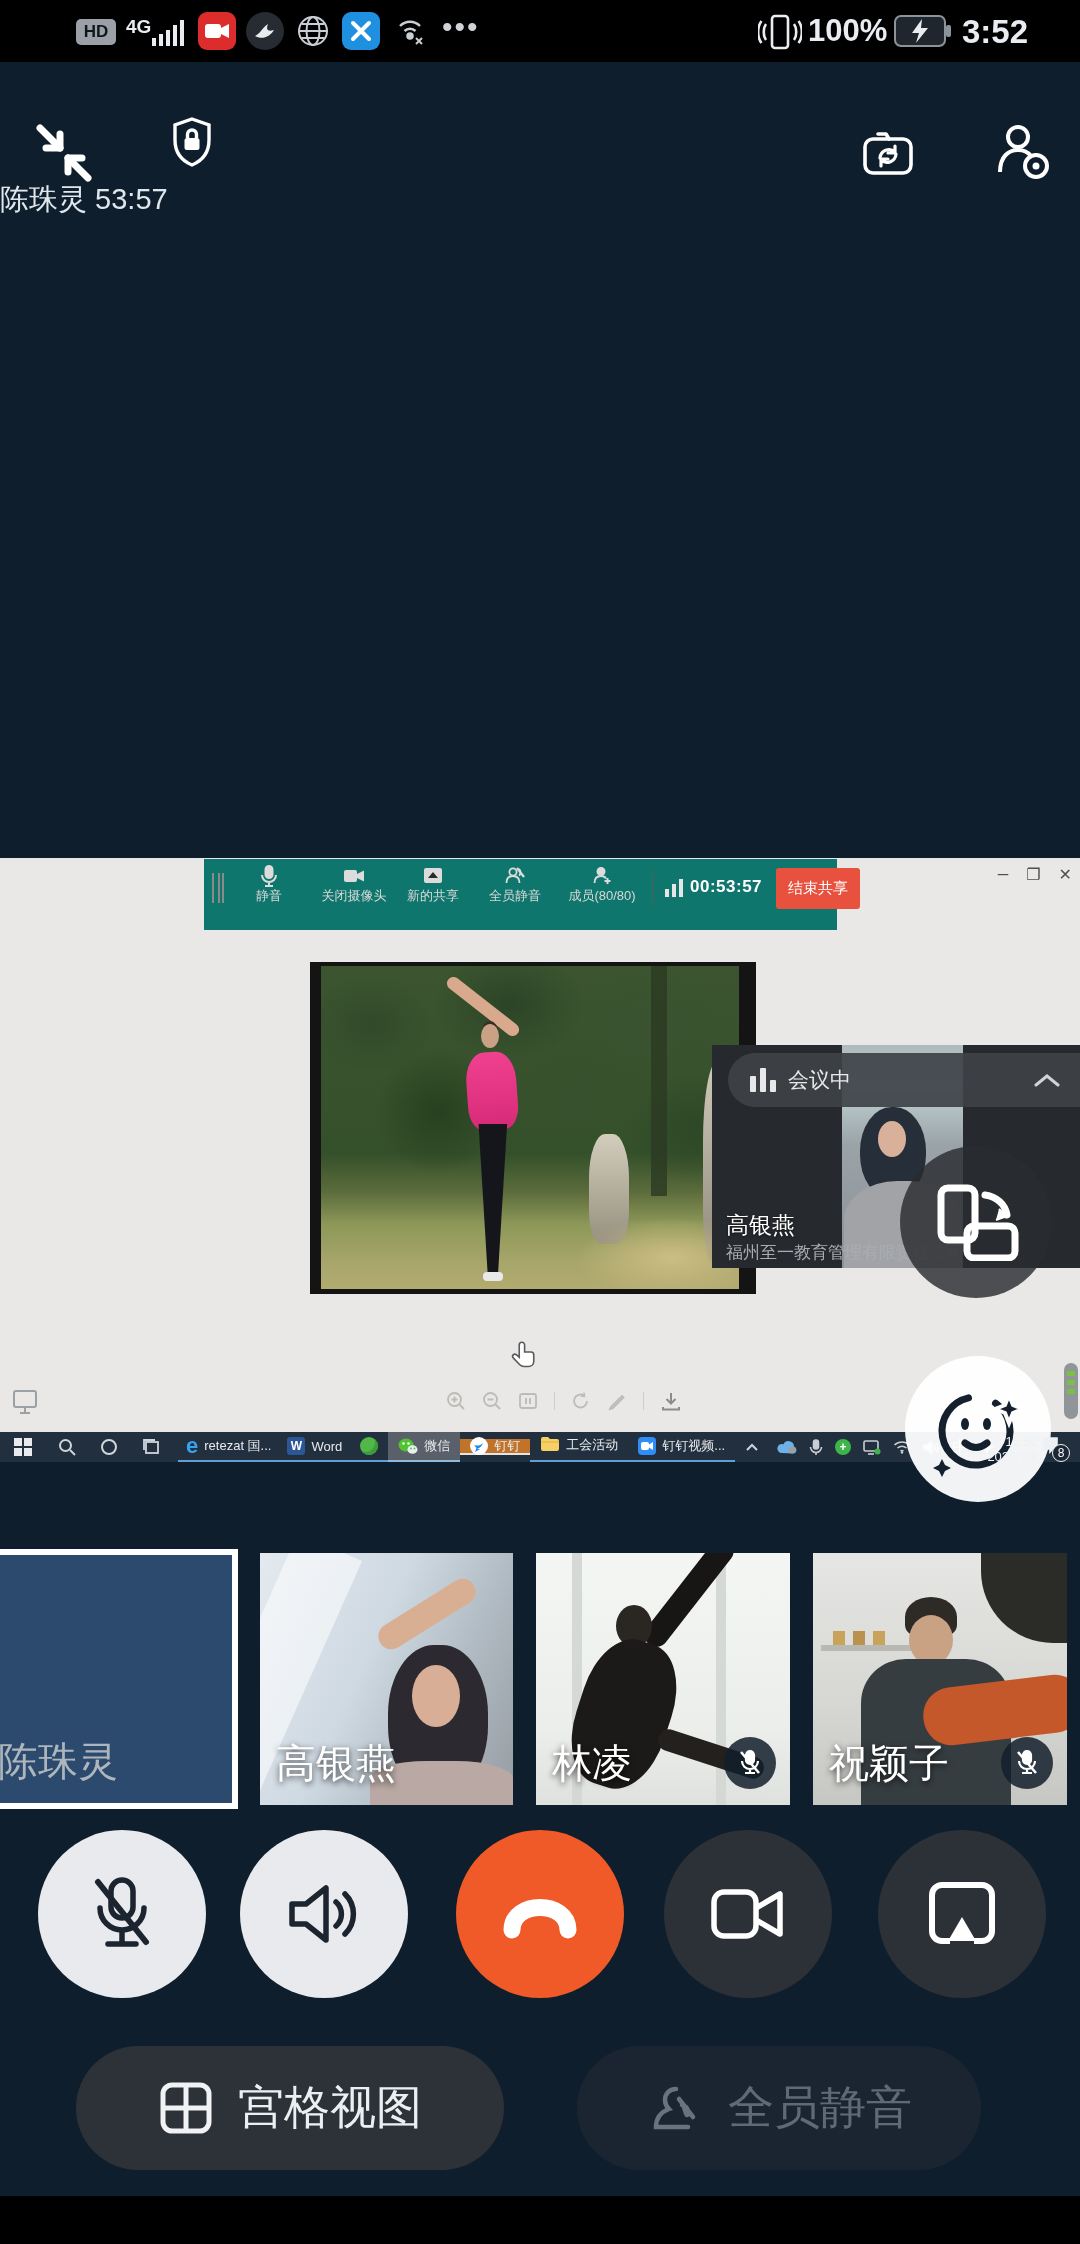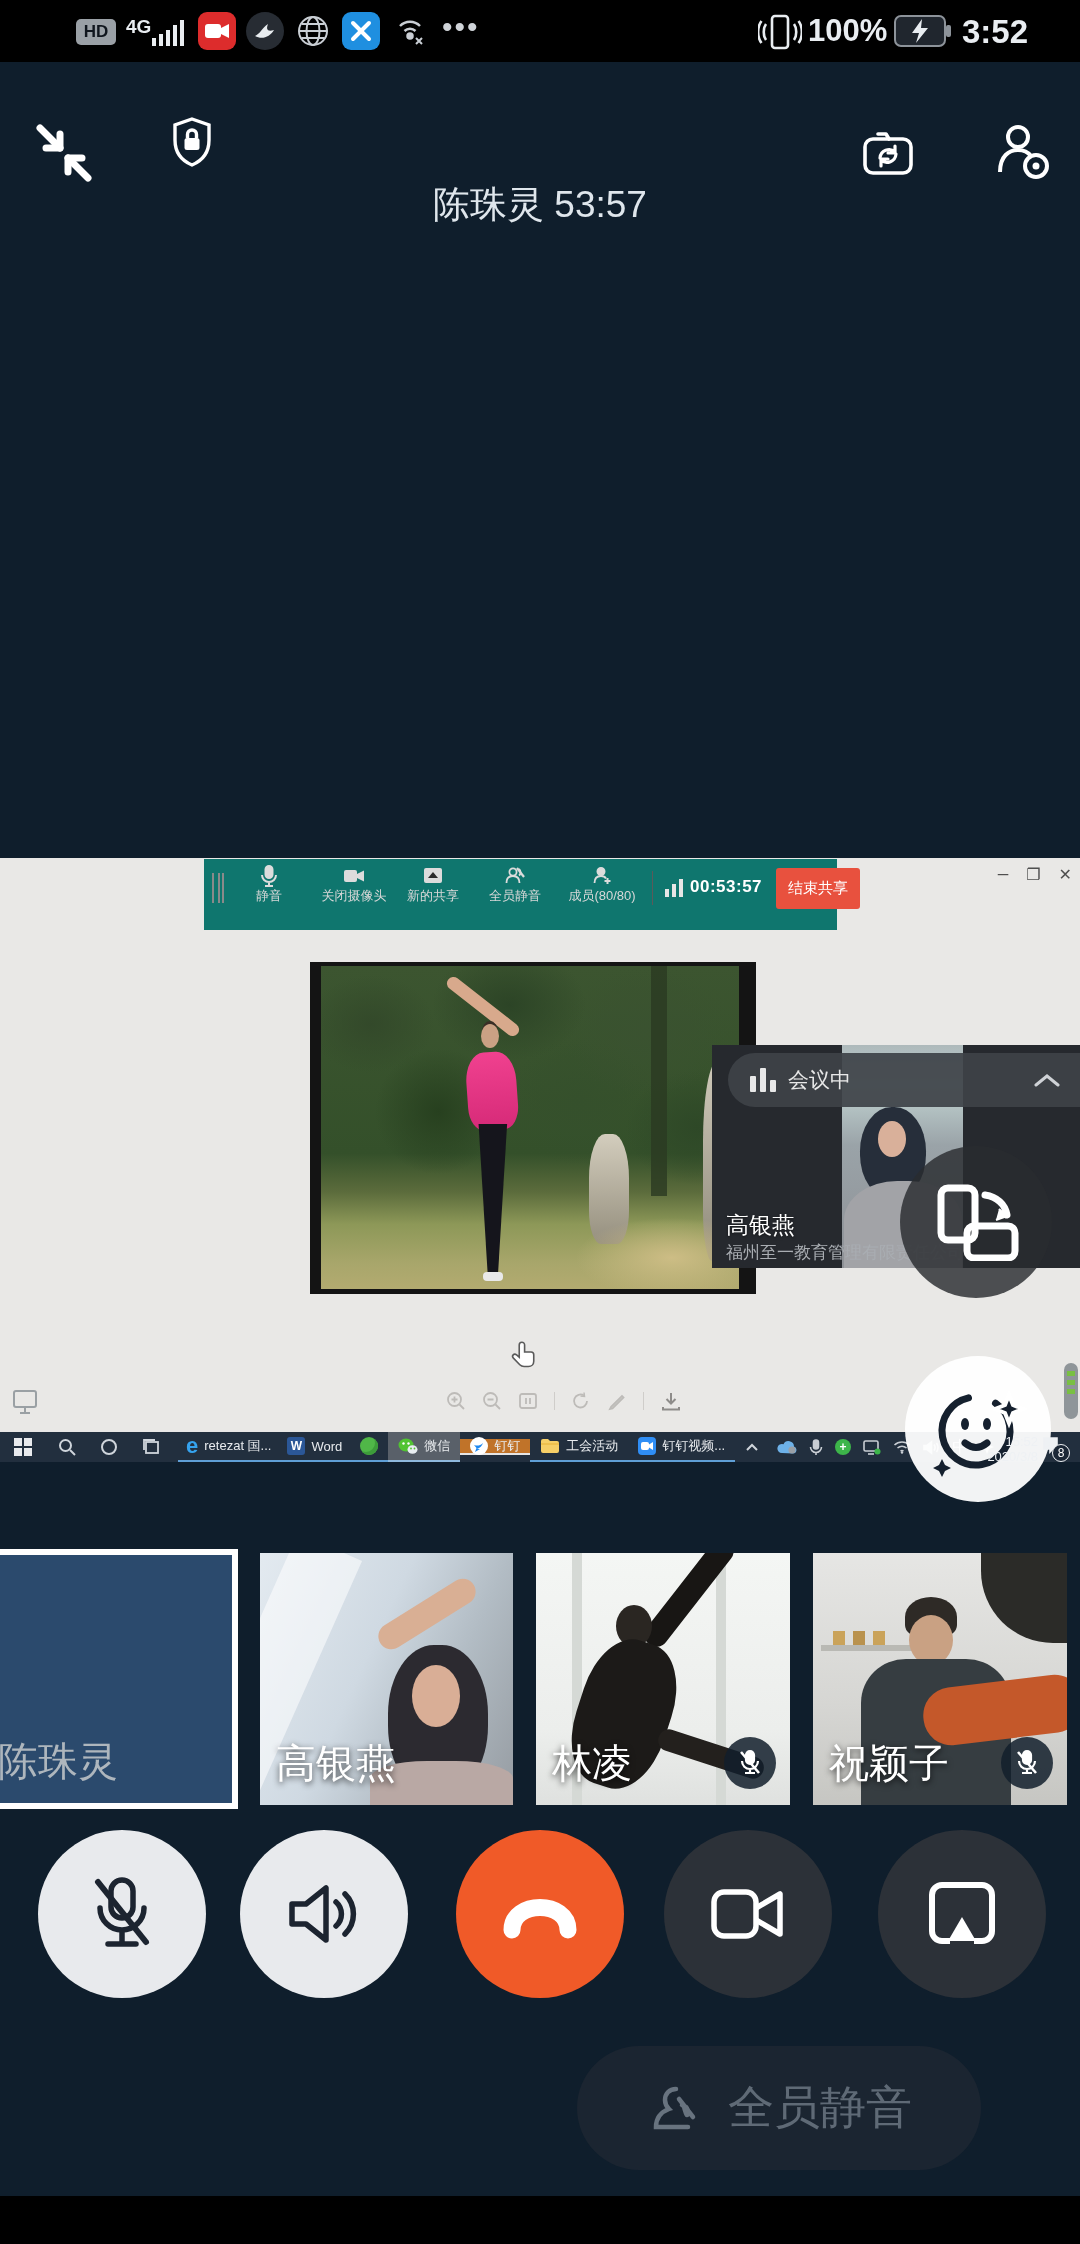--- a/index.html
+++ b/index.html
@@ -111,21 +111,21 @@
         </svg>
     </div>
     <div class="abs" style="left:992px;top:58px;width:62px;height:64px">
       <svg width="62" height="64" viewBox="0 0 62 64" fill="none" stroke="#fff" stroke-width="4">
           <circle cx="26" cy="17" r="10"></circle>
           <path d="M8 52 C8 36 17 30 26 30 c5 0 10 2 13 6"></path>
           <circle cx="44" cy="46" r="11"></circle>
           <circle cx="44" cy="46" r="3.5" fill="#fff" stroke="none"></circle>
         </svg>
     </div>
-    <div class="abs" style="left:0;top:118px;width:1080px;text-align:center;color:#dfe6ec;font-size:37px">
+    <div class="abs" style="left:0;top:118px;width:1080px;text-align:left;color:#dfe6ec;font-size:29px">
       <span>陈珠灵</span>
       <span>53:57</span>
     </div>
   </div>
 
   <div class="abs" style="left:0;top:858px;width:1080px;height:604px;background:#e9e8e6;overflow:hidden">
 
     <div class="abs" style="left:985px;top:4px;width:95px;height:28px;display:flex;gap:18px;justify-content:flex-end;padding-right:8px;color:#4f4f4f;font-size:19px">
       <span>–</span>
       <span style="font-size:16px;line-height:26px">❐</span>
@@ -325,21 +325,21 @@
         <span class="task-label">微信</span>
       </div>
       <div style="height:16px;display:flex;align-items:center;gap:6px;padding:0 10px;background:#c07329;border-bottom:2px solid #e5e5e5">
         <span style="width:18px;height:18px;border-radius:50%;background:#fff;display:inline-flex;align-items:center;justify-content:center">
             <svg width="12" height="12" viewBox="0 0 12 12">
               <path d="M1 5 C4 6 7 6 10 3 C9 6 7 8 4 9 L7 9 L2 12 L3.5 8 Z" fill="#1c87f0"></path>
             </svg>
           </span>
         <span class="task-label">钉钉</span>
       </div>
-      <div style="height:30px;display:flex;align-items:center;gap:6px;padding:11px 10px;border-bottom:2px solid #5f9fd6">
+      <div style="height:30px;display:flex;align-items:flex-start;gap:6px;padding:4px 10px;border-bottom:2px solid #5f9fd6">
         <svg width="20" height="16" viewBox="0 0 20 16">
             <path d="M1 3 a2 2 0 0 1 2-2 h5 l2 2 h7 a2 2 0 0 1 2 2 v8 a2 2 0 0 1 -2 2 H3 a2 2 0 0 1 -2-2 Z" fill="#f6cf67"></path>
             <path d="M1 5 h18 v2 H1 Z" fill="#eec04e"></path>
           </svg>
         <span class="task-label">工会活动</span>
       </div>
       <div style="height:30px;display:flex;align-items:center;gap:6px;padding:0 10px;border-bottom:2px solid #5f9fd6">
         <span style="width:18px;height:18px;border-radius:4px;background:#2f8ef5;display:inline-flex;align-items:center;justify-content:center">
             <svg width="12" height="10" viewBox="0 0 12 10">
               <rect x="0" y="1" width="8" height="8" rx="2" fill="#fff"></rect>
@@ -481,20 +481,27 @@
         </svg>
     </div>
     <div class="abs ctl" style="left:878px;top:0;width:168px;height:168px;background:#2c3138">
       <svg width="76" height="70" viewBox="0 0 76 70" fill="none" stroke="#fff" stroke-width="6" stroke-linejoin="round">
           <path d="M26 62 h-8 a10 10 0 0 1 -10 -10 V16 a10 10 0 0 1 10 -10 h40 a10 10 0 0 1 10 10 v36 a10 10 0 0 1 -10 10 h-8"></path>
           <path d="M38 38 L52 62 H24 Z" fill="#fff" stroke="none"></path>
         </svg>
     </div>
   </div>
 
+  <div class="abs pill" style="left:76px;top:2046px;width:428px;height:124px;background:#2d3238">
+    <svg width="56" height="56" viewBox="0 0 56 56" fill="none" stroke="#f0f2f4" stroke-width="5">
+        <rect x="5" y="5" width="46" height="46" rx="9"></rect>
+        <path d="M28 5 V51 M5 28 H51"></path>
+      </svg>
+    <span style="color:#eceff1;font-size:46px">宫格视图</span>
+  </div>
   <div class="abs pill" style="left:577px;top:2046px;width:404px;height:124px;background:#1b2531">
     <svg width="58" height="58" viewBox="0 0 58 58" fill="none" stroke="#68737f" stroke-width="4.5" stroke-linecap="round">
         <path d="M30 10 c-7 0 -11 5 -11 11 c0 4 2 7 4 9 c-8 3 -13 9 -13 18 h32"></path>
         <path d="M36 26 c4 2 6 6 5 10 M33 20 l14 18"></path>
         <rect x="37" y="26" width="7" height="12" rx="3.5" fill="#68737f" stroke="none" transform="rotate(-18 40 32)"></rect>
       </svg>
     <span style="color:#5f6a76;font-size:46px">全员静音</span>
   </div>
 
   <div class="abs" style="left:0;top:2196px;width:1080px;height:48px;background:#000"></div>

